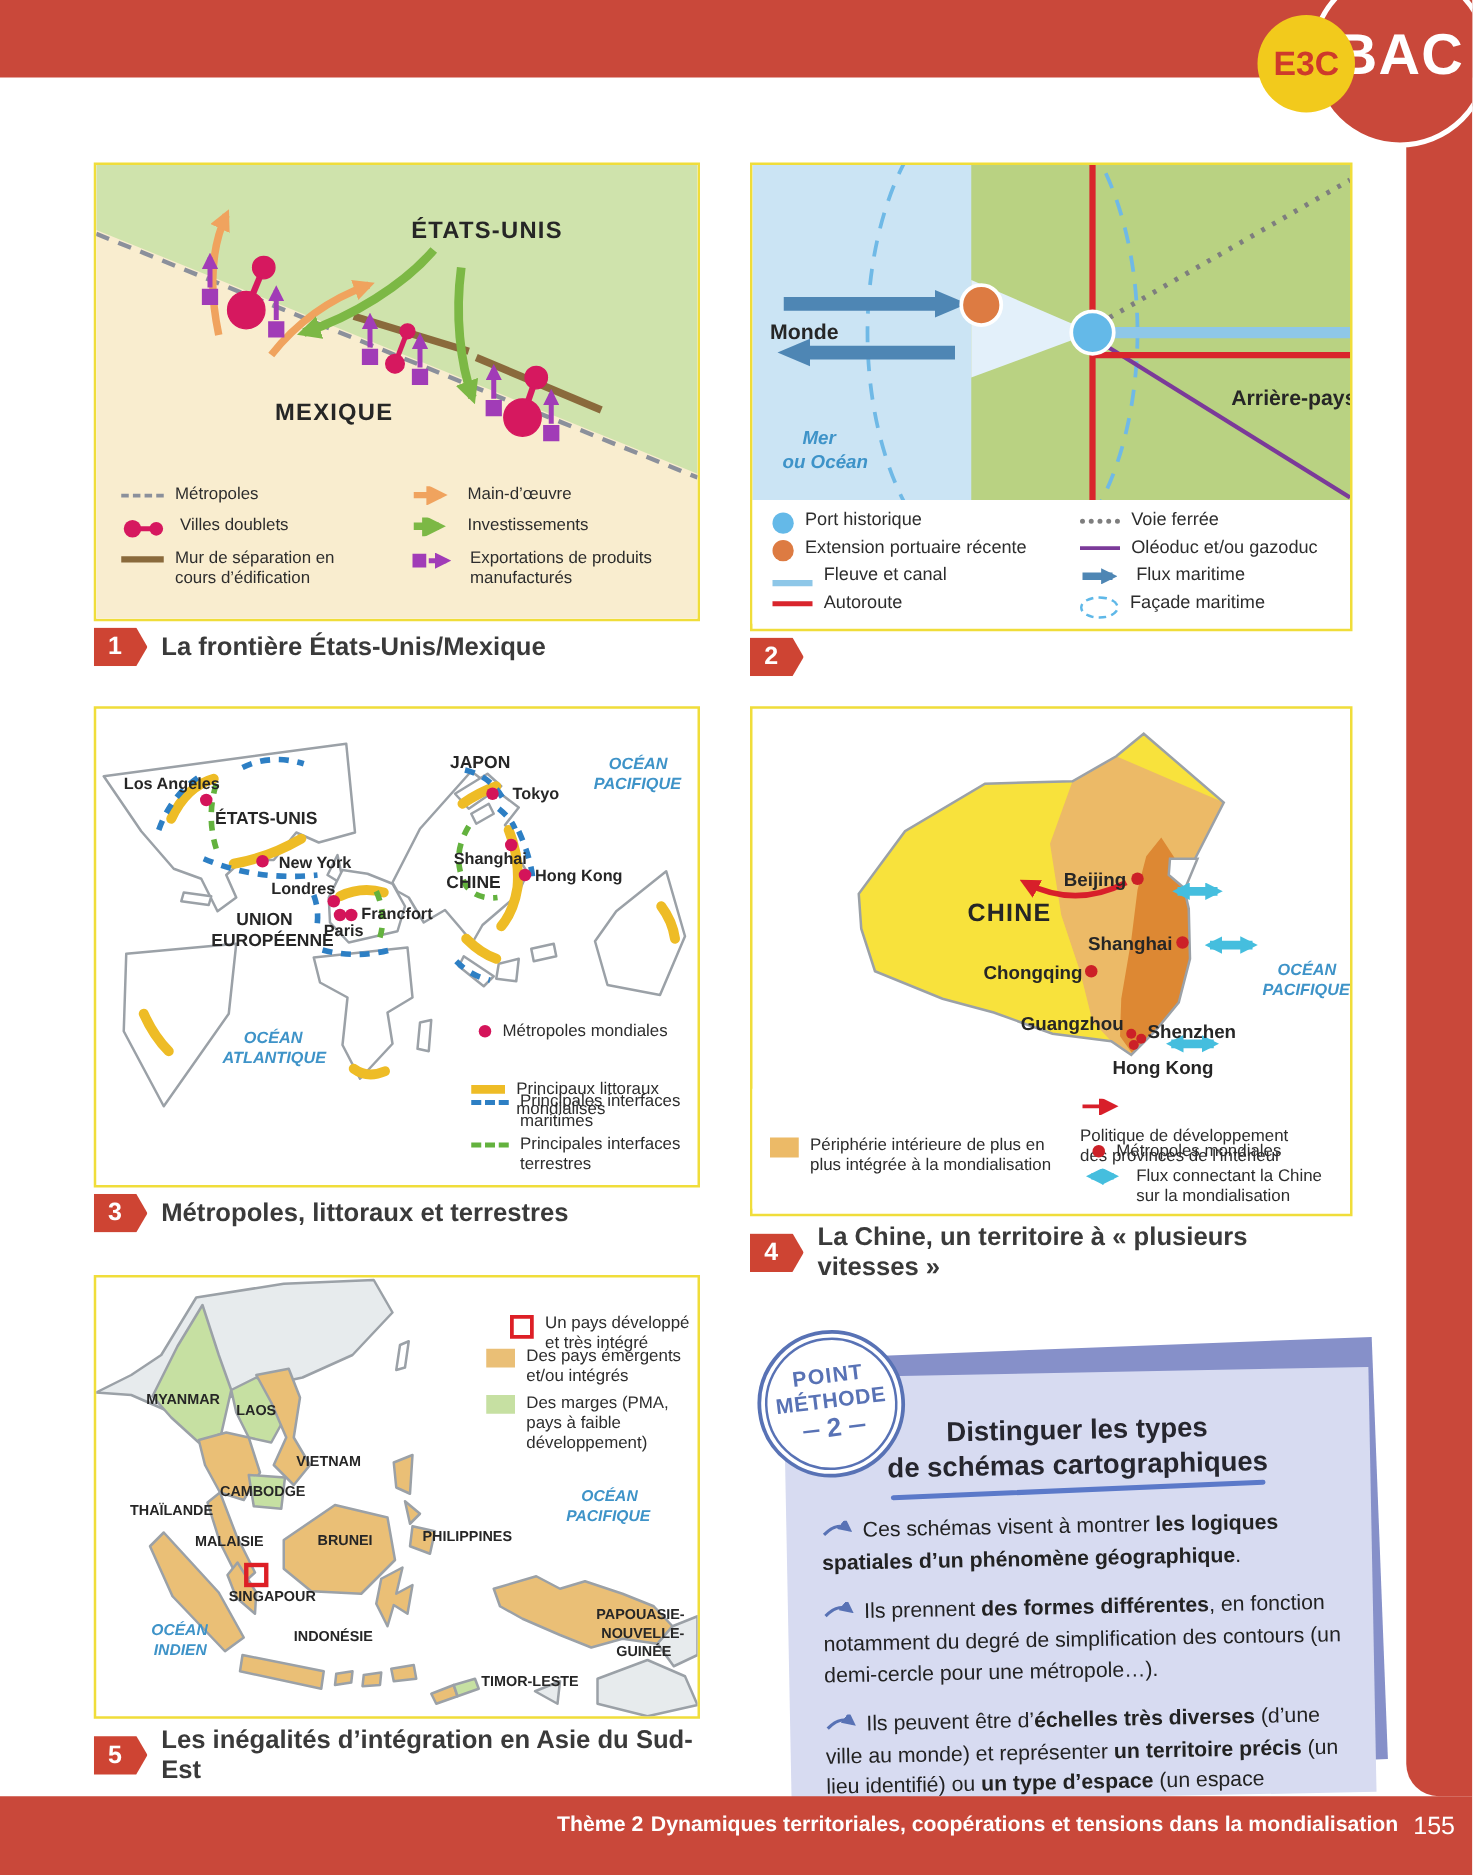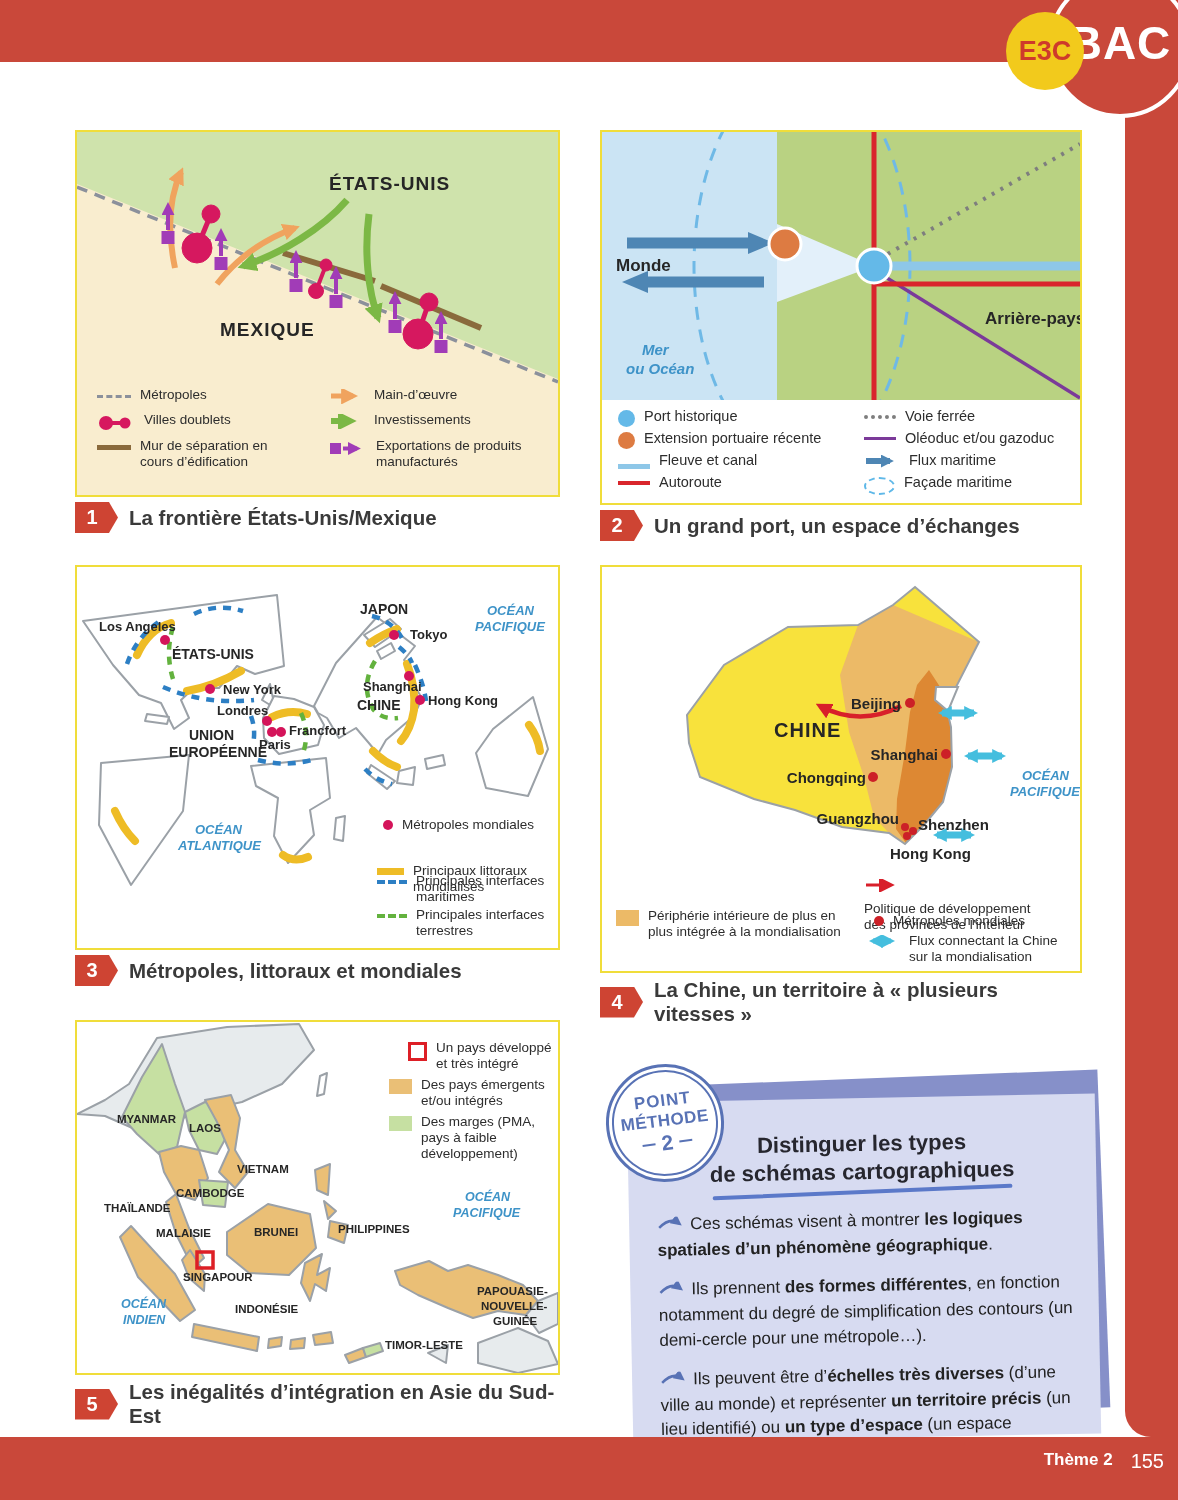--- a/index.html
+++ b/index.html
@@ -283,21 +283,20 @@
         <div class="lrow" style="left:262px;top:74px;">
           <span class="sw sw-ellipse"></span>
           <span class="lbl lbl-lg">Façade maritime</span>
           </div>
       </div>
     </div>
     <div class="caption">
       <span class="numbadge">
           <span>2</span>
         </span>
-      <span class="captxt">Un grand port, un espace d’échanges</span>
     </div>
   </div>
 
   <div class="figure" style="left:75px;top:565px;width:485px;">
     <div class="figbox" style="width:481px;height:381px;">
       <svg width="481" height="381" viewBox="0 0 481 381">
         <g fill="#ffffff" stroke="#9ba1a7" stroke-width="2" stroke-linejoin="round">
           <path d="M6,54 L200,28 L207,99 L178,107 L160,99 L142,121 L117,121 L104,133 L112,151 L97,162 L84,136 L62,128 L36,98 Z"></path>
           <path d="M70,147 L92,150 L90,157 L68,154 Z"></path>
           <path d="M24,196 L112,188 L106,244 L54,318 L22,258 Z"></path>
@@ -382,21 +381,21 @@
         </div>
       <div class="lrow" style="left:300px;top:340px;width:176px;">
         <span class="sw sw-gdash"></span>
         <span class="lbl" style="width:130px;">Principales interfaces terrestres</span>
         </div>
     </div>
     <div class="caption">
       <span class="numbadge">
           <span>3</span>
         </span>
-      <span class="captxt">Métropoles, littoraux et mondiales</span>
+      <span class="captxt">Métropoles, littoraux et terrestres</span>
     </div>
   </div>
 
   <div class="figure" style="left:600px;top:565px;width:482px;">
     <div class="figbox" style="width:478px;height:404px;">
       <svg width="478" height="304" viewBox="0 0 478 304">
         <path d="M313,20 L377,75 L352,124 L336,128 L344,138 L349,160 L350,200 L341,235 L322,258 L303,277 L287,266 L240,260 L193,243 L152,232 L98,210 L87,176 L85,148 L122,98 L186,60 L256,58 L291,38 Z" fill="#f8e23c"></path>
         <path d="M291,38 L377,75 L352,124 L336,128 L344,138 L349,160 L350,200 L341,235 L322,258 L303,277 L287,266 L272,250 L262,210 L247,165 L238,108 L256,58 Z" fill="#ecba67"></path>
         <path d="M327,103 L342,126 L336,132 L344,140 L349,160 L350,200 L341,235 L322,258 L304,276 L294,262 L295,232 L303,185 L308,145 L315,118 Z" fill="#dd8833"></path>
         <path d="M313,20 L377,75 L352,124 L336,128 L344,138 L349,160 L350,200 L341,235 L322,258 L303,277 L287,266 L240,260 L193,243 L152,232 L98,210 L87,176 L85,148 L122,98 L186,60 L256,58 L291,38 Z" fill="none" stroke="#9ba1a7" stroke-width="2"></path>
@@ -503,21 +502,21 @@
         <text x="308" y="327" class="mt" font-size="11.5">TIMOR-LESTE</text>
         <text x="261" y="211" class="mt" font-size="11.5">PHILIPPINES</text>
         <text x="400" y="273" class="mt" font-size="11.5">PAPOUASIE-</text>
         <text x="404" y="288" class="mt" font-size="11.5">NOUVELLE-</text>
         <text x="416" y="303" class="mt" font-size="11.5">GUINÉE</text>
         <text x="44" y="286" class="ocean" font-size="12.5">OCÉAN</text>
         <text x="46" y="302" class="ocean" font-size="12.5">INDIEN</text>
         <text x="388" y="179" class="ocean" font-size="12.5">OCÉAN</text>
         <text x="376" y="195" class="ocean" font-size="12.5">PACIFIQUE</text>
       </svg>
-      <div class="lrow" style="left:312px;top:18px;width:170px;padding-left:19px;">
+      <div class="lrow" style="left:312px;top:28px;width:170px;padding-left:19px;">
         <span class="sw sw-redsq"></span>
         <span class="lbl" style="width:130px;">Un pays développé et très intégré</span>
         </div>
       <div class="lrow" style="left:312px;top:55px;width:170px;">
         <span class="sw sw-rect" style="background:#eabf76;height:15px;"></span>
         <span class="lbl" style="width:130px;">Des pays émergents et/ou intégrés</span>
         </div>
       <div class="lrow" style="left:312px;top:92px;width:170px;">
         <span class="sw sw-rect" style="background:#c6e0a2;height:15px;"></span>
         <span class="lbl" style="width:125px;">Des marges (PMA, pays à faible développement)</span>
@@ -563,16 +562,17 @@
             <span class="stamp-dash"></span>
             <span class="stamp-n">2</span>
             <span class="stamp-dash"></span>
           </span>
       </div>
     </div>
   </div>
 
   <div class="footer">
     <span class="f-bold">Thème 2</span>
+    <span class="f-text">Dynamiques territoriales, coopérations et tensions dans la mondialisation</span>
     <span class="f-page">155</span>
   </div>
 
 </div>
 
 </body></html>

